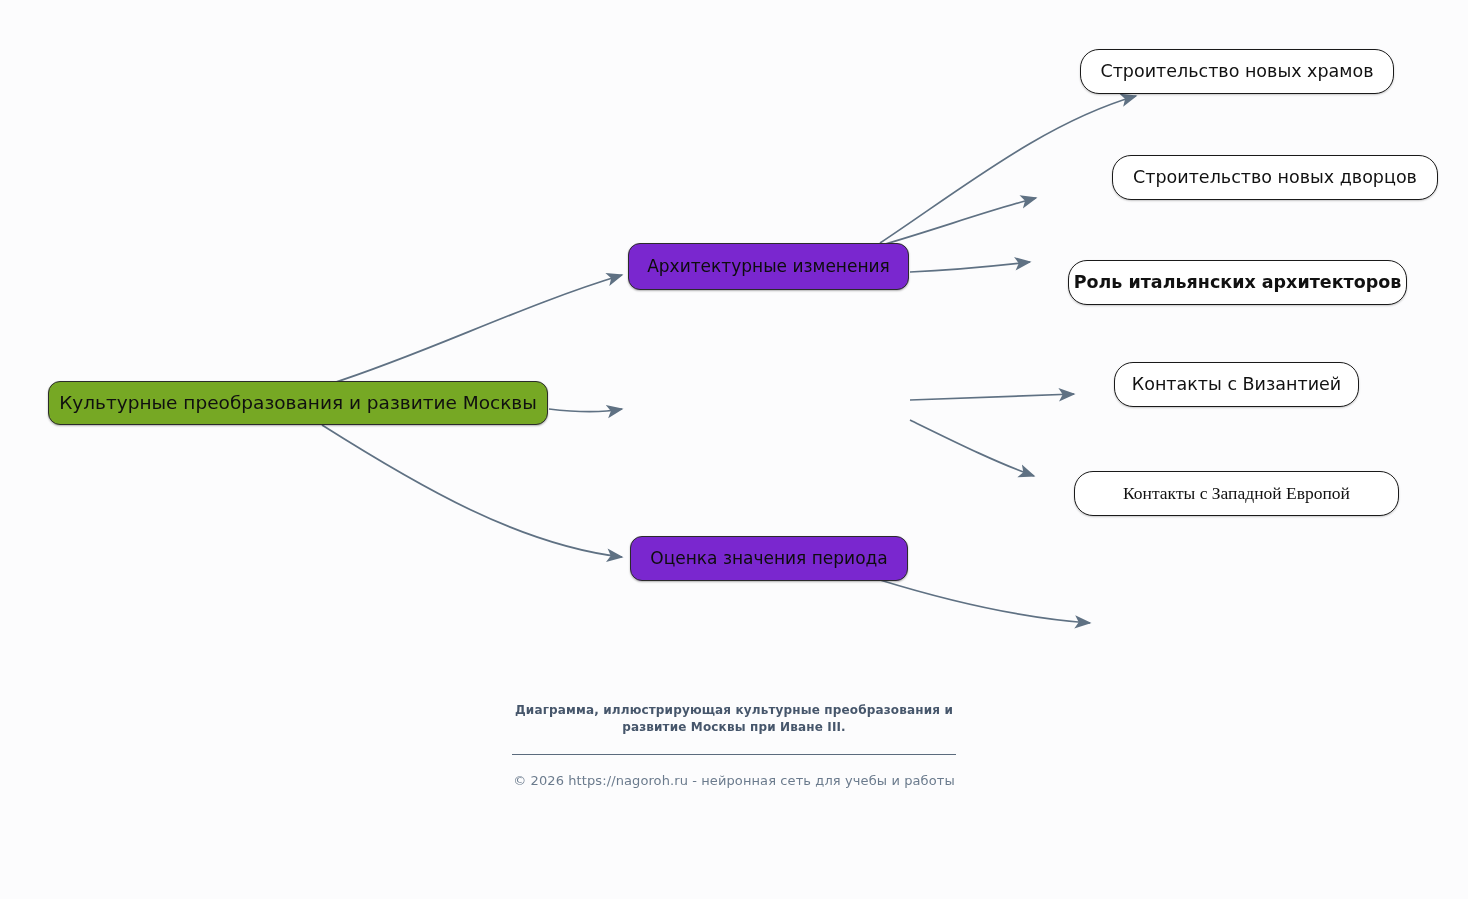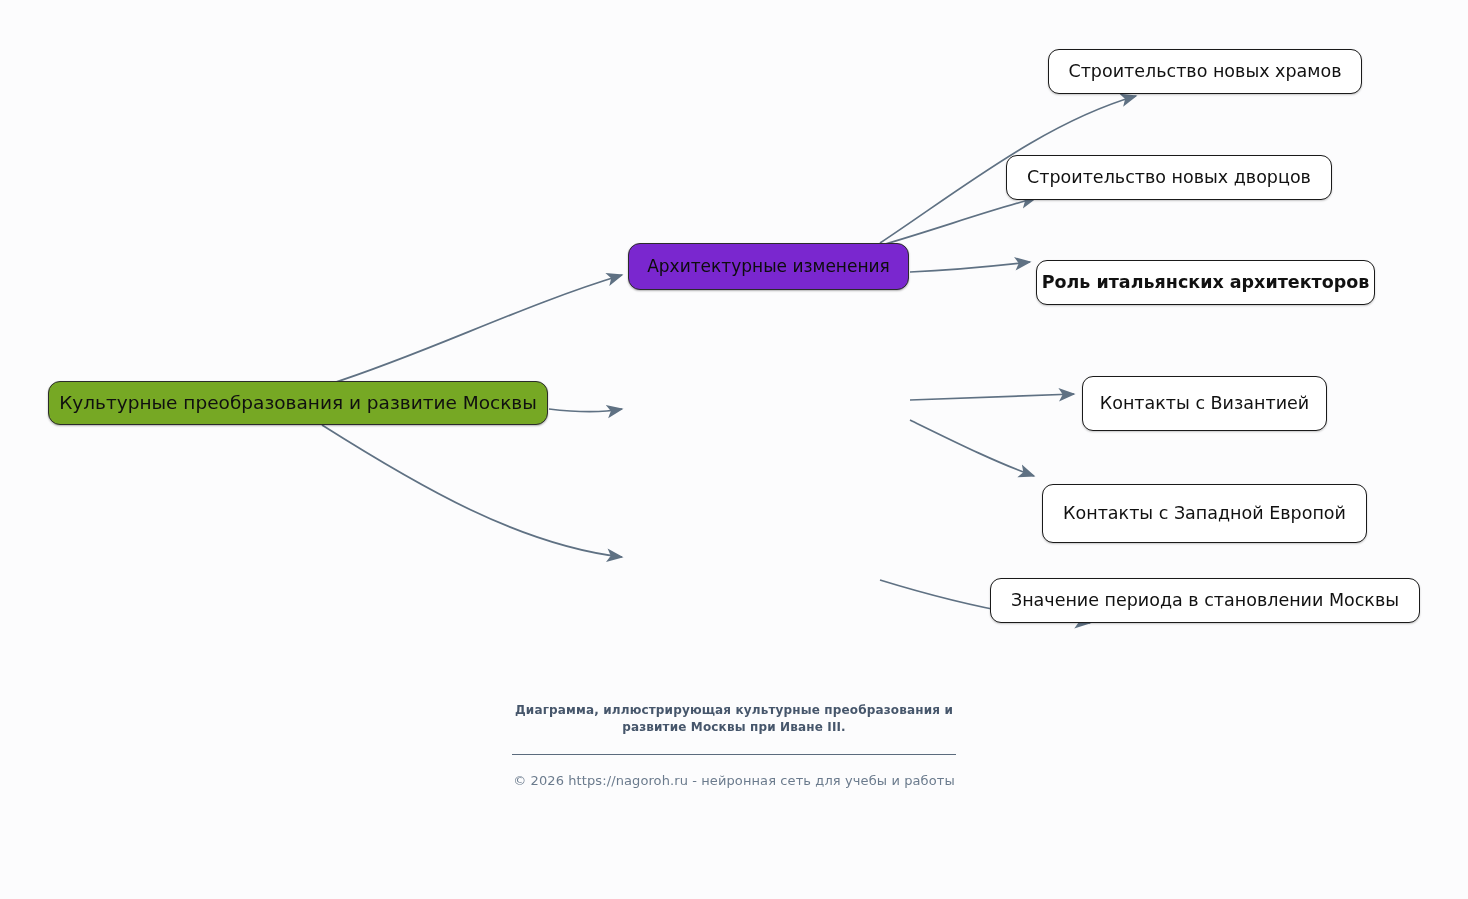--- a/index.html
+++ b/index.html
@@ -61,22 +61,23 @@
     font-size: 17px;
     border-radius: 12px;
     box-shadow: 0 1px 2px rgba(0,0,0,0.30);
   }
 
   .node-leaf {
     background: #ffffff;
     border: 1.7px solid #1a1a1a;
     color: #111111;
     font-size: 17.5px;
-    border-radius: 11px;
+    border-radius: 19px;
     box-shadow: 0 1px 2px rgba(0,0,0,0.22);
+    margin-left: 32px;
   }
 
   
   .caption-block {
     position: absolute;
     left: 0;
     top: 702px;
     width: 1468px;
     text-align: center;
   }
@@ -129,31 +130,31 @@
       <path d="M 880,580 C 945,600 1020,618 1090,623"></path>
     </g>
   </svg>
 
   <div class="node node-root" style="left:48px; top:381px; width:500px; height:44px;">Культурные преобразования и развитие Москвы</div>
 
   <div class="node node-branch" style="left:628px; top:243px; width:281px; height:47px;">Архитектурные изменения</div>
 
   <div class="node node-leaf" style="left:1048px; top:49px; width:314px; height:45px;">Строительство новых храмов</div>
 
-  <div class="node node-leaf" style="left:1006px; top:155px; width:326px; height:45px;">Строительство новых дворцов</div>
+  <div class="node node-leaf" style="left:1080px; top:155px; width:326px; height:45px;">Строительство новых дворцов</div>
 
   <div class="node node-leaf" style="left:1036px; top:260px; width:339px; height:45px;font-weight:bold;">Роль итальянских архитекторов</div>
 
 
-  <div class="node node-leaf" style="left:1082px; top:376px; width:245px; height:55px;">Контакты с Византией</div>
+  <div class="node node-leaf" style="left:1082px; top:362px; width:245px; height:45px;">Контакты с Византией</div>
 
-  <div class="node node-leaf" style="left:1042px; top:484px; width:325px; height:59px;">Контакты с Западной Европой</div>
+  <div class="node node-leaf" style="left:1042px; top:471px; width:325px; height:45px;font-family:Liberation Serif, serif;">Контакты с Западной Европой</div>
 
+  <div class="node node-branch" style="left:630px; top:536px; width:278px; height:45px;">Оценка значения периода</div>
 
-  <div class="node node-leaf" style="left:990px; top:578px; width:430px; height:45px;">Значение периода в становлении Москвы</div>
 
 </div>
 
 <div class="caption-block">
   <div class="caption-title">Диаграмма, иллюстрирующая культурные преобразования и развитие Москвы при Иване III.</div>
   <div class="caption-divider"></div>
   <div class="caption-footer">© 2026 https://nagoroh.ru - нейронная сеть для учебы и работы</div>
 </div>
 
 </body></html>

